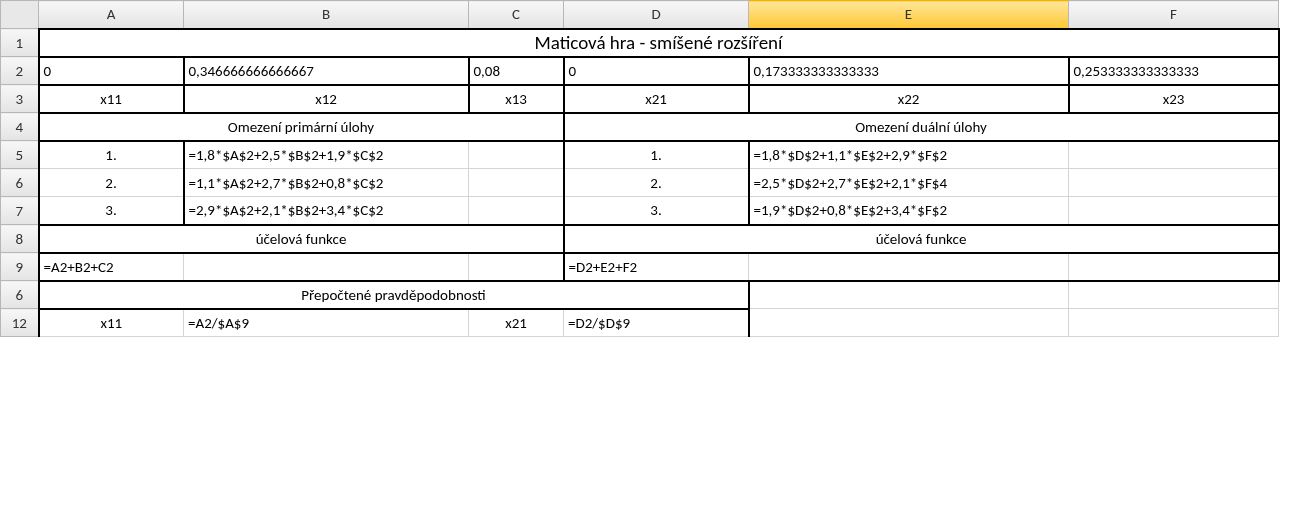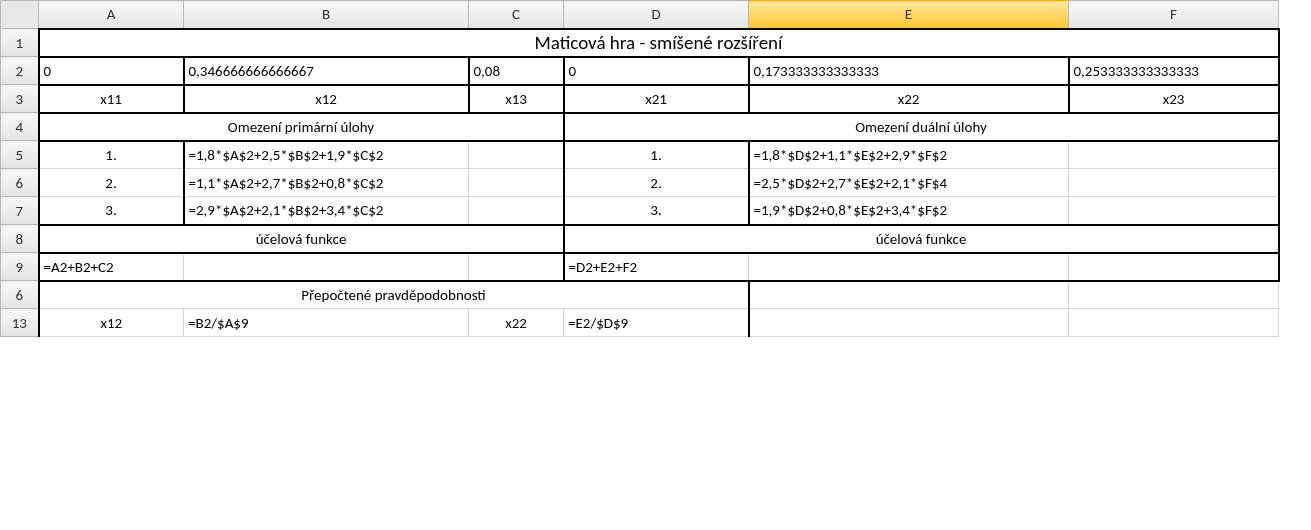--- a/index.html
+++ b/index.html
@@ -178,29 +178,29 @@
     </tr>
 
 
     <tr>
       <th class="row-header">6</th>
       <td colspan="4" class="center bt bl br">Přepočtené pravděpodobnosti</td>
       <td></td>
       <td></td>
     </tr>
 
-
-    <tr>
-      <th class="row-header">13</th>
-      <td class="center bl">x12</td>
-      <td class="left">=B2/$A$9</td>
-      <td class="center">x22</td>
-      <td class="left br">=E2/$D$9</td>
-      <td></td>
-      <td></td>
-    </tr>
+    <tr>
+      <th class="row-header">12</th>
+      <td class="center bt bl">x11</td>
+      <td class="left bt">=A2/$A$9</td>
+      <td class="center bt">x21</td>
+      <td class="left bt br">=D2/$D$9</td>
+      <td></td>
+      <td></td>
+    </tr>
+
 
 
   </tbody>
 </table>
 
 
 
 
 </body></html>

